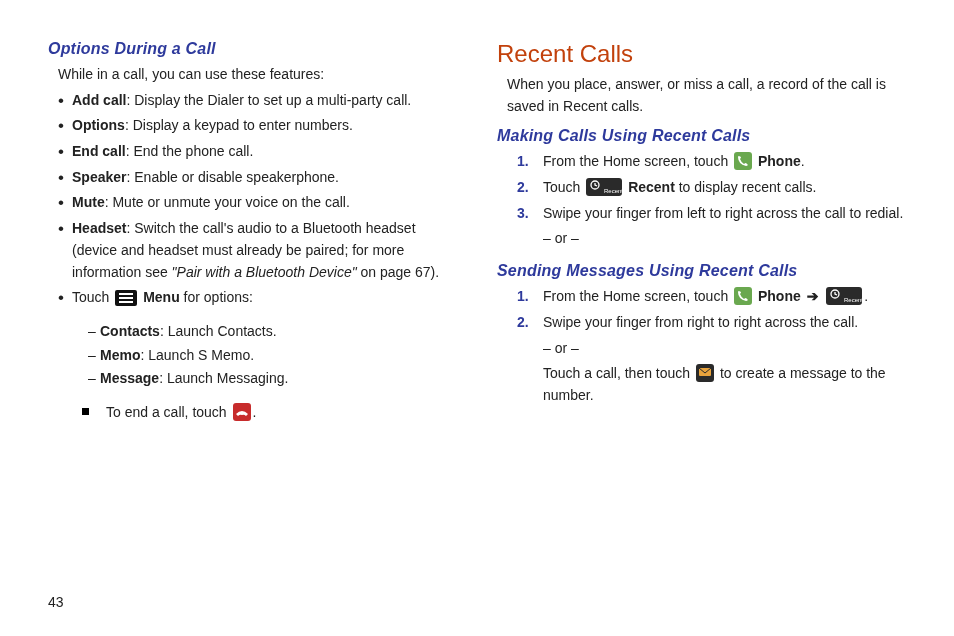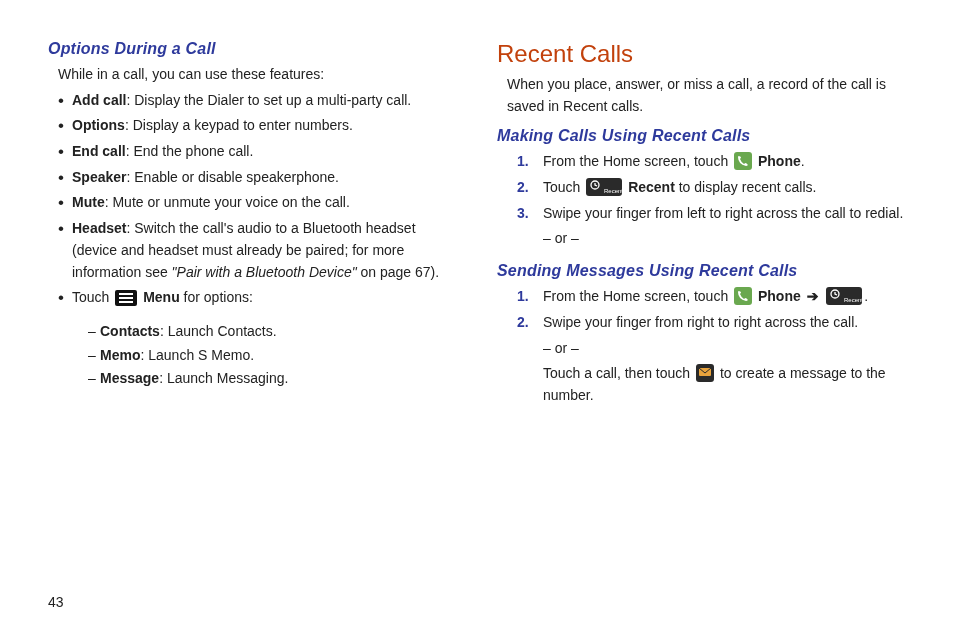--- a/index.html
+++ b/index.html
@@ -166,20 +166,28 @@
           </span>
         <span class="b">Menu</span><span> for options:</span>
         <ul class="subdash">
           <li><span class="b">Contacts</span><span>: Launch Contacts.</span></li>
           <li><span class="b">Memo</span><span>: Launch S Memo.</span></li>
           <li><span class="b">Message</span><span>: Launch Messaging.</span></li>
         </ul>
       </li>
     </ul>
 
+    <div class="square-item">
+      <span>To end a call, touch </span><span class="icon">
+          <svg width="18" height="18">
+            <rect x="0" y="0" width="18" height="18" rx="3" fill="#c72c2c"></rect>
+            <path d="M3 11 Q9 5 15 11 L13 13 Q11 11 9 12 Q7 11 5 13 Z" fill="#fff"></path>
+          </svg>
+        </span><span>.</span>
+    </div>
   </div>
 
   <div class="col">
     <div class="h-blue" style="margin-top:0">Recent Calls</div>
     <div class="body">When you place, answer, or miss a call, a record of the call is saved in Recent calls.</div>
 
     <div class="h-blue-italic" style="margin-top:10px">Making Calls Using Recent Calls</div>
     <ol class="steps">
       <li>
         <span>From the Home screen, touch </span><span class="icon">

